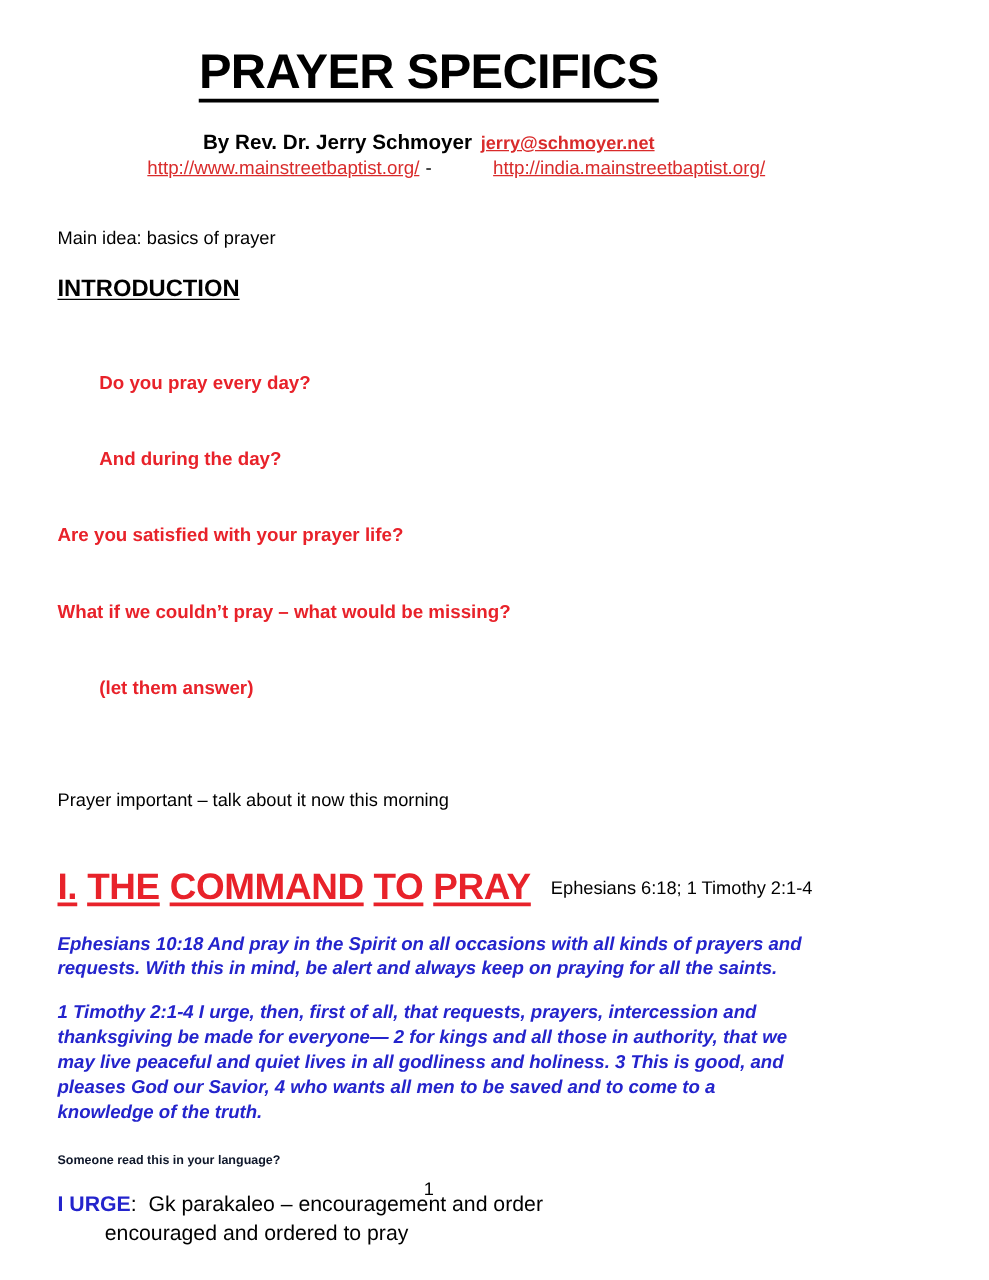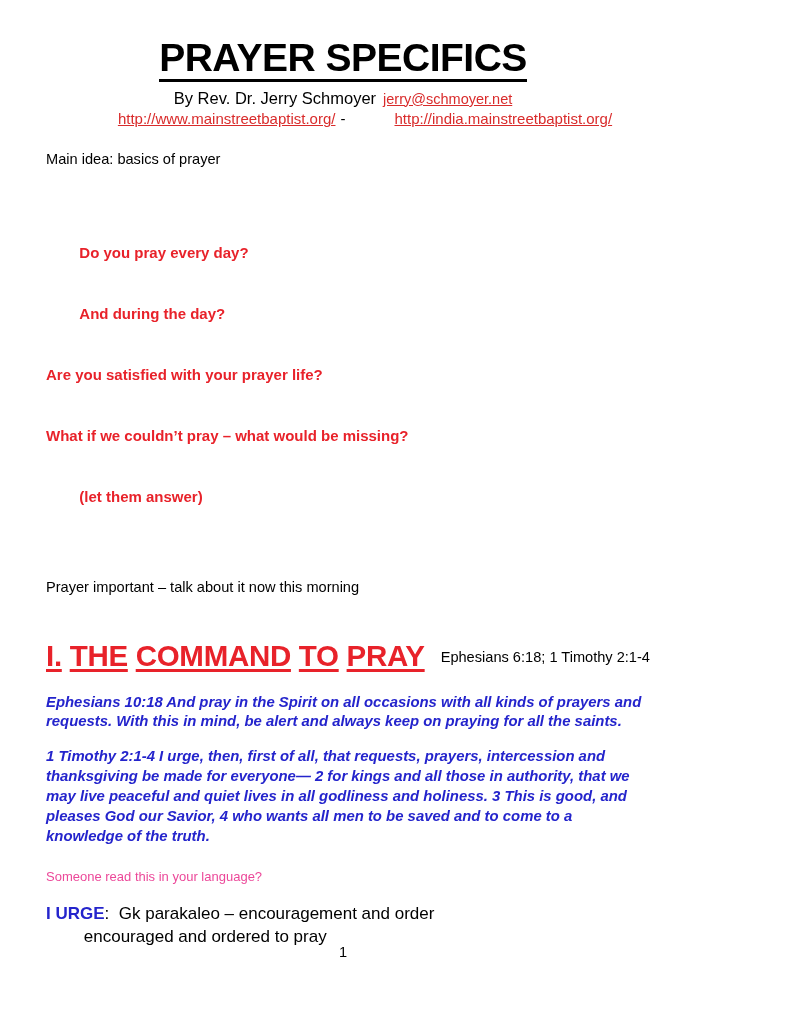--- a/index.html
+++ b/index.html
@@ -32,23 +32,24 @@
     font-size: 39px;
     font-weight: bold;
     letter-spacing: -0.5px;
     line-height: 1.02;
     display: inline-block;
     border-bottom: 3px solid #000;
     padding-bottom: 1px;
     margin: 0 auto;
   }
   .byline {
-    margin-top: 7px;
+    margin-top: 23px;
     font-size: 16.5px;
     line-height: 1.18;
+    font-weight: bold;
   }
   .byline .author {
     color: #000;
   }
   .email-link {
     color: #d92b2b;
     text-decoration: underline;
     margin-left: 7px;
     font-size: 14.5px;
   }
@@ -65,21 +66,21 @@
   .url-sep {
     color: #000;
     text-decoration: none;
     padding: 0 5px;
   }
 
   
   .body-area {
     padding-left: 46px;
     padding-right: 40px;
-    margin-top: 22px;
+    margin-top: 38px;
   }
   .plain {
     font-size: 14.6px;
     line-height: 1.28;
     color: #000;
   }
   .gap-sm { height: 13px; }
   .gap-md { height: 20px; }
   .gap-lg { height: 29px; }
 
@@ -137,23 +138,23 @@
   .scripture {
     color: #2424cc;
     font-weight: bold;
     font-style: italic;
     font-size: 14.9px;
     line-height: 1.33;
     margin: 0;
   }
 
   .red-q {
-    color: #ec4899;
-    font-weight: normal;
-    font-size: 13px;
+    color: #0f172a;
+    font-weight: bold;
+    font-size: 10px;
   }
 
   .point-block {
     font-size: 17px;
     line-height: 1.33;
     color: #000;
   }
   .point-label {
     color: #2424cc;
     font-weight: bold;
@@ -184,20 +185,23 @@
       <a class="url-link" href="#">http://www.mainstreetbaptist.org/</a><span class="url-sep">-</span><a class="url-link" href="#">http://india.mainstreetbaptist.org/</a>
     </div>
   </div>
 
   <div class="body-area">
 
     <div class="plain">Main idea: basics of prayer</div>
 
     <div class="gap-md"></div>
 
+    <div>
+      <span class="sec-head">INTRODUCTION</span>
+    </div>
 
     <div class="gap-sm"></div>
 
     <div class="red-block">
       <div class="red-line">	Do you pray every day?</div>
       <div class="red-line">	And during the day?</div>
       <div class="red-line">Are you satisfied with your prayer life?</div>
       <div class="red-line">What if we couldn’t pray – what would be missing?</div>
       <div class="red-line">	(let them answer)</div>
     </div>

